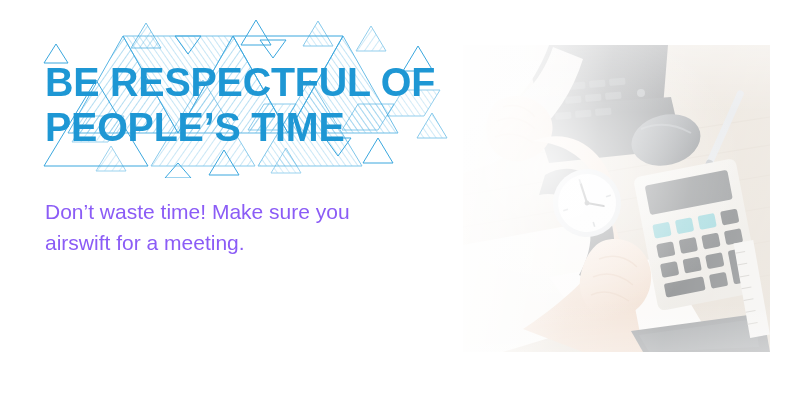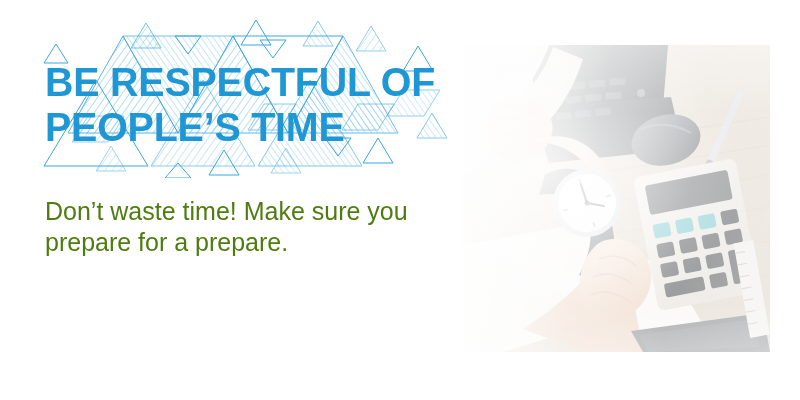--- a/index.html
+++ b/index.html
@@ -58,23 +58,23 @@
   
   #body-copy {
     position: absolute;
     left: 37px;
     top: 196px;
     width: 360px;
     z-index: 3;
   }
   .body-line {
     font-family: "Liberation Sans", sans-serif;
-    font-size: 25px;
+    font-size: 21px;
     line-height: 31px;
-    color: #4d7c0f;
+    color: #8b5cf6;
     white-space: nowrap;
   }
 
   
   #logo {
     position: absolute;
     left: 33px;
     top: 320px;
     width: 130px;
     height: 50px;
@@ -177,21 +177,21 @@
     </svg>
   </div>
 
   <div id="headline">
     <div class="headline-line">BE RESPECTFUL OF</div>
     <div class="headline-line">PEOPLE’S TIME</div>
   </div>
 
   <div id="body-copy">
     <div class="body-line">Don’t waste time! Make sure you</div>
-    <div class="body-line">prepare for a prepare.</div>
+    <div class="body-line">airswift for a meeting.</div>
   </div>
 
 
   <div id="photo">
     <div id="photo-art">
       <svg viewBox="0 0 307 307" xmlns="http://www.w3.org/2000/svg">
         <defs>
           <linearGradient id="desk" x1="0" y1="0" x2="1" y2="1">
             <stop offset="0%" stop-color="#e6ddd2"></stop>
             <stop offset="50%" stop-color="#dfd4c6"></stop>

